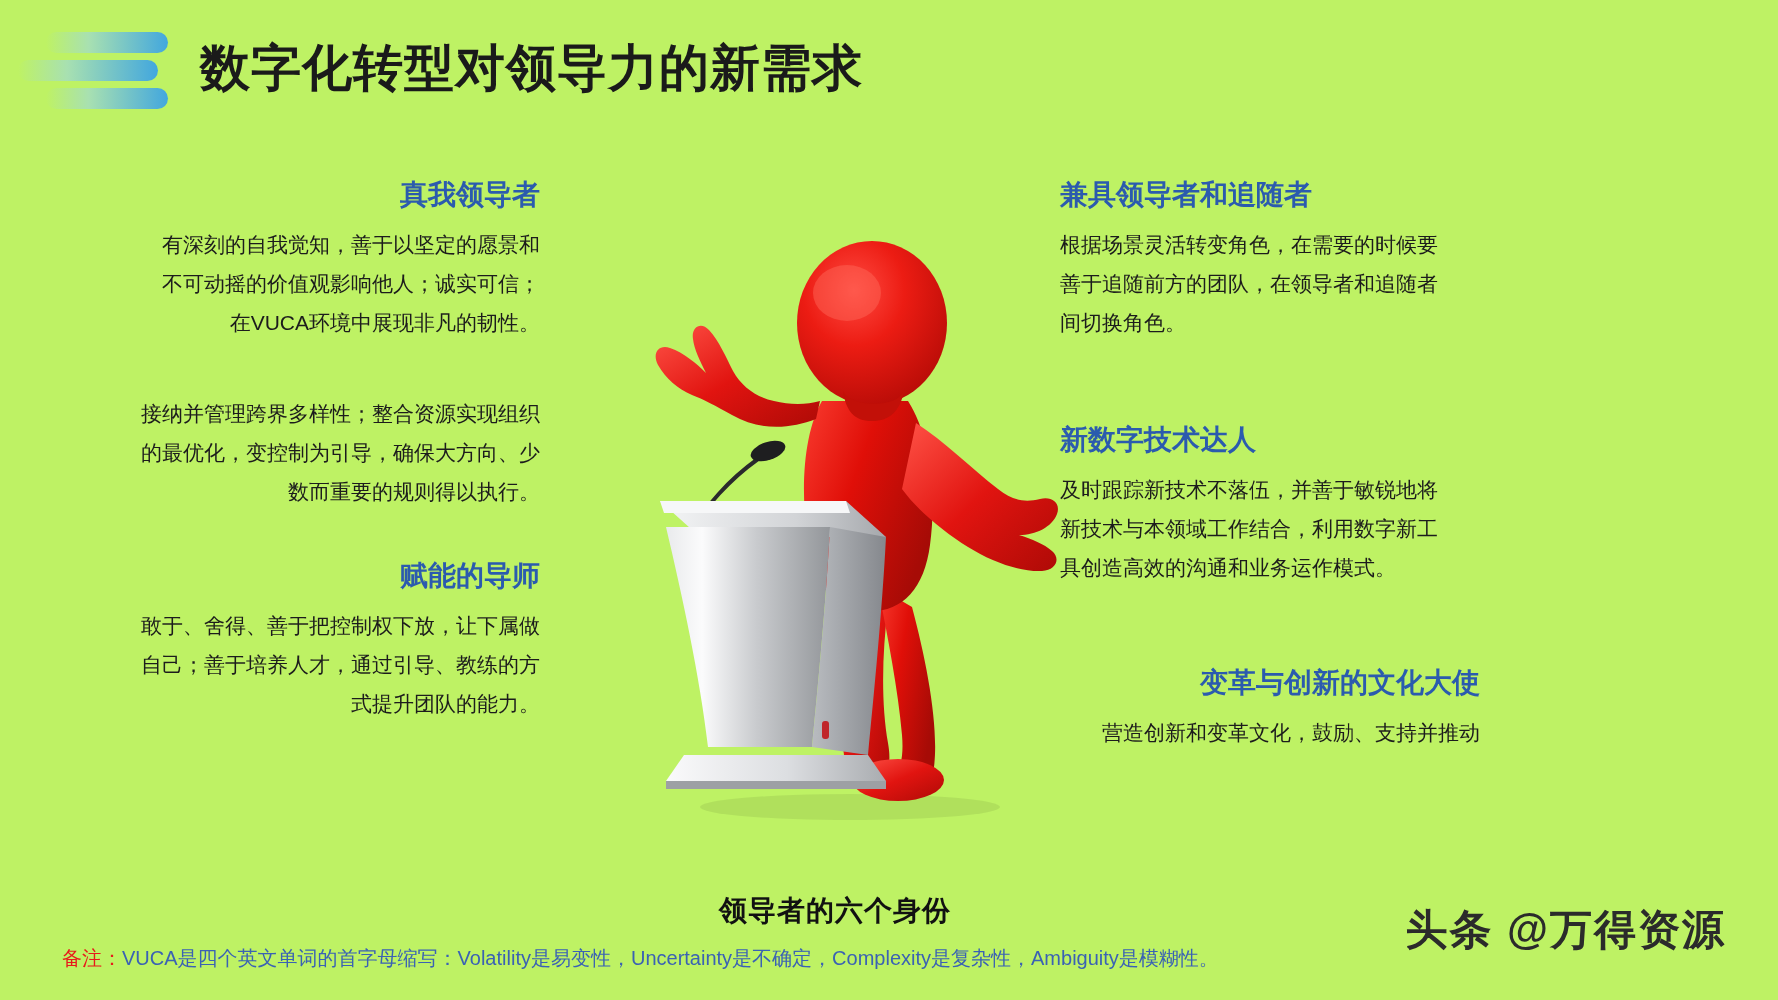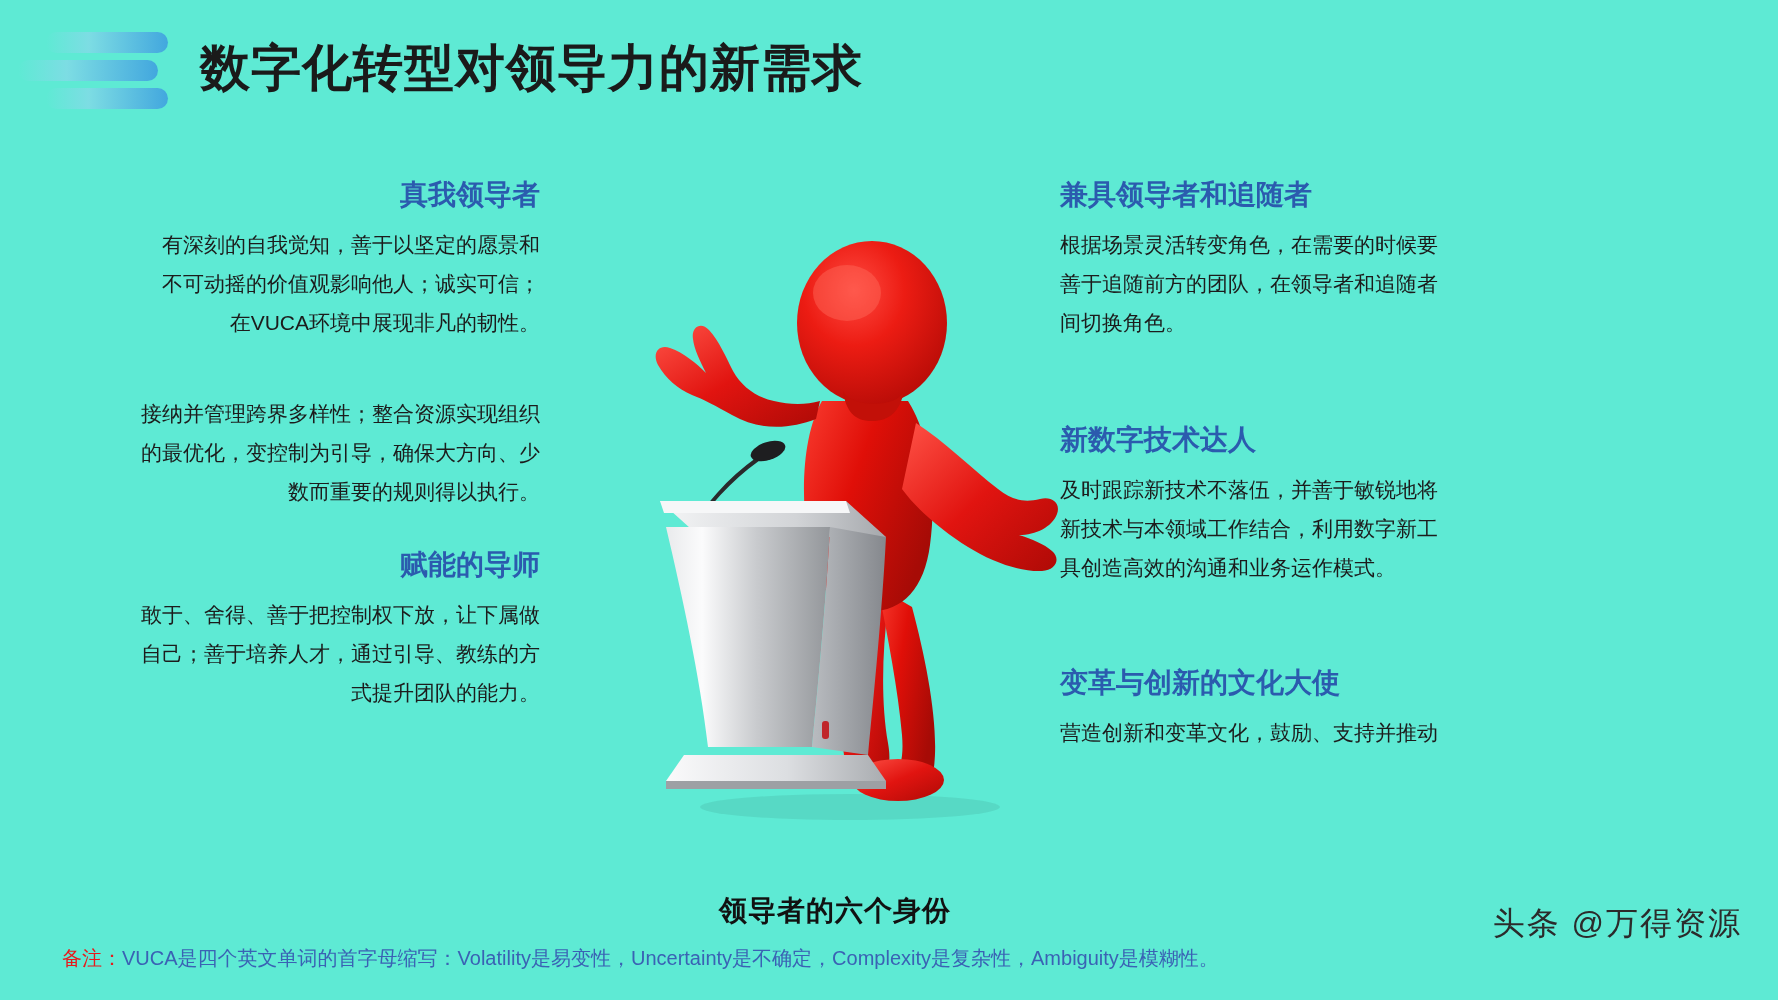--- a/index.html
+++ b/index.html
@@ -7,21 +7,21 @@
     padding: 0;
     background: #ffffff;
   }
   body {
     font-family: "Liberation Sans", "DejaVu Sans", sans-serif;
   }
   #slide {
     position: relative;
     width: 1778px;
     height: 1000px;
-    background: #5eead4;
+    background: #bef264;
     overflow: hidden;
   }
 
   
   #header {
     position: absolute;
     left: 0;
     top: 0;
     width: 1778px;
     height: 140px;
@@ -72,24 +72,24 @@
   .col {
     position: absolute;
     width: 420px;
   }
   #col-left  { left: 120px; top: 175px; text-align: right; }
   #col-right { left: 1060px; top: 175px; text-align: left; }
 
   .block { margin-bottom: 0; }
   #col-left  .block-1 { margin-top: 0px; }
   #col-left  .block-2 { margin-top: 52px; }
-  #col-left  .block-3 { margin-top: 34px; }
+  #col-left  .block-3 { margin-top: 45px; }
   #col-right .block-1 { margin-top: 0px; }
   #col-right .block-2 { margin-top: 78px; }
-  #col-right .block-3 { margin-top: 76px; }
+  #col-right .block-3 { margin-top: 76px; text-align: right; }
 
   .block-heading {
     font-size: 28px;
     font-weight: 700;
     color: #2B5BAE;
     line-height: 40px;
     margin-bottom: 10px;
     white-space: nowrap;
   }
   #col-left .block-2 .block-heading { letter-spacing: 0px; }
@@ -134,24 +134,24 @@
     white-space: nowrap;
   }
   #footnote .note-label {
     color: #E8191B;
     margin-top: 43px;
   }
 
   
   #watermark {
     position: absolute;
-    right: 36px;
+    right: 52px;
     top: 902px;
-    font-size: 32px;
-    font-weight: 400;
+    font-size: 42px;
+    font-weight: 700;
     color: #2b2b2b;
     letter-spacing: 2px;
     white-space: nowrap;
   }
 </style>
 </head>
 <body>
 
 <div id="slide">
 

